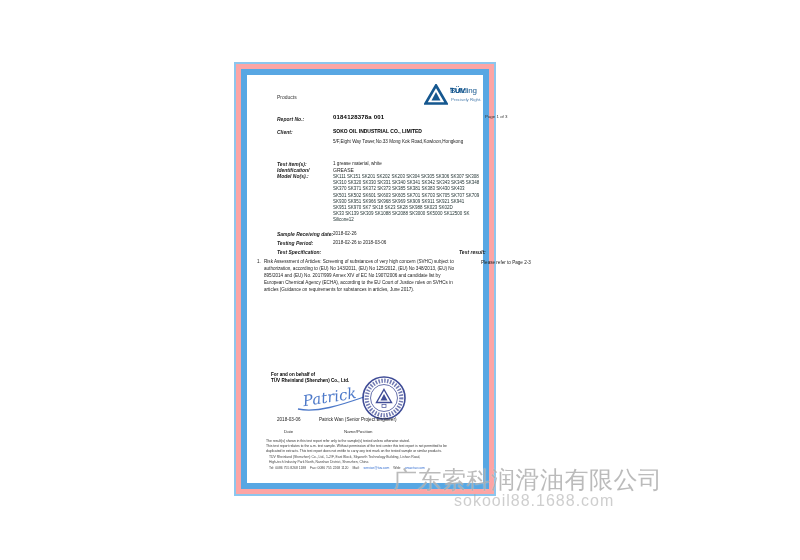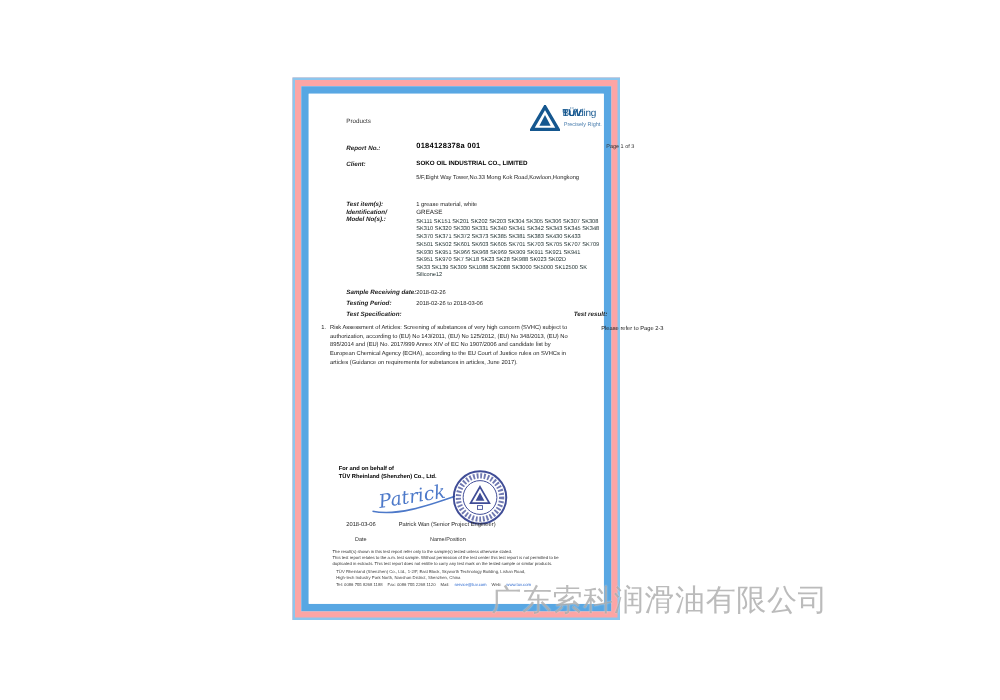--- a/index.html
+++ b/index.html
@@ -171,14 +171,15 @@
           <span class="link">service@tuv.com</span>
           <span>Web:</span>
           <span class="link">www.tuv.com</span>
         </div>
 
       </div>
     </div>
   </div>
 
   <div class="wm-company">广东索科润滑油有限公司</div>
+  <div class="wm-url">sokooil88.1688.com</div>
 
 </div>
 
 </body></html>

